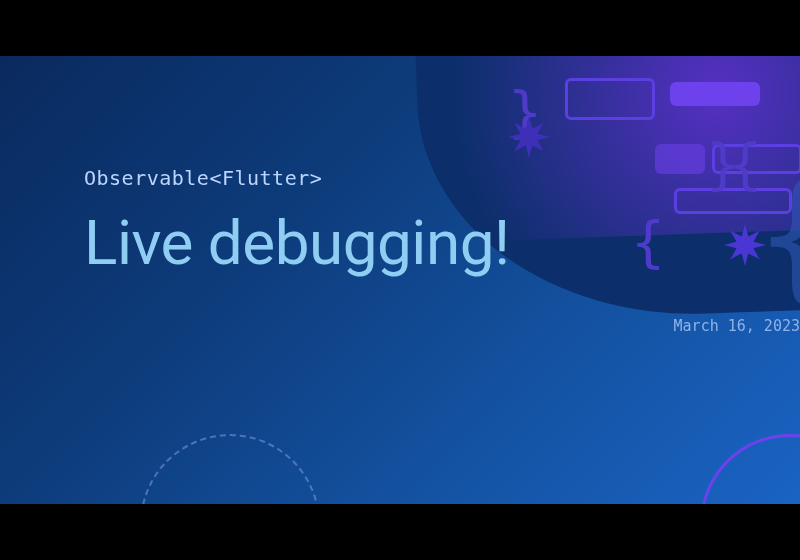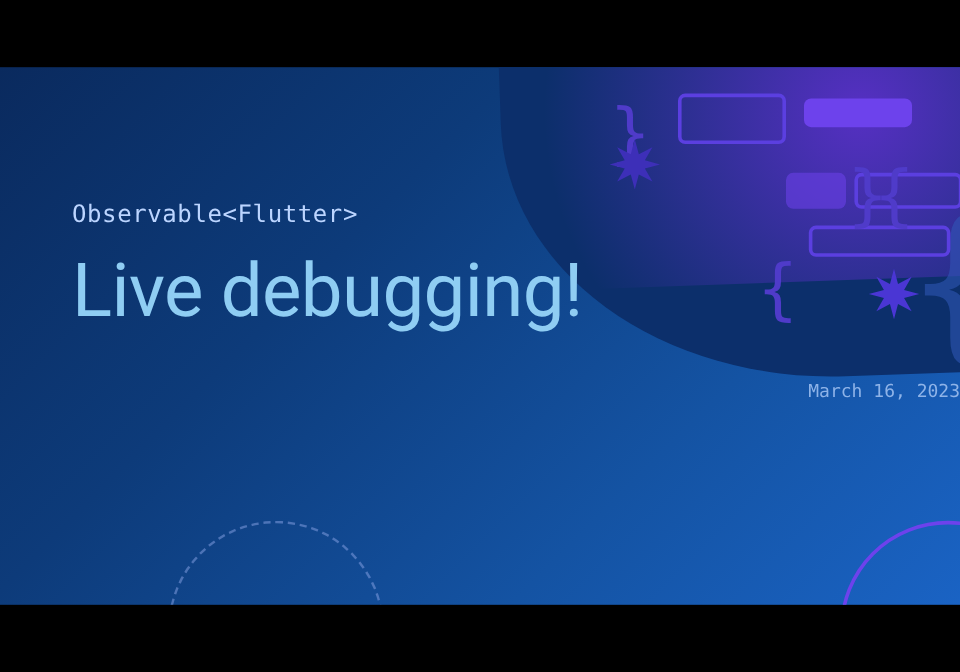--- a/index.html
+++ b/index.html
@@ -81,21 +81,21 @@
       font-weight: 400;
       z-index: 2;
     }
     .brace.big {
       font-size: 140px;
       color: rgba(49,90,185,0.55);
     }
     .content {
       position: relative;
       z-index: 5;
-      padding: 110px 0 0 60px;
+      padding: 110px 0 0 84px;
     }
     .series-title {
       font-family: ui-monospace, "SF Mono", Consolas, monospace;
       font-size: 20px;
       color: #bcd5ff;
       font-weight: 300;
       letter-spacing: 0.5px;
     }
     .main-title {
       font-family: -apple-system, BlinkMacSystemFont, "Segoe UI", Roboto, sans-serif;

